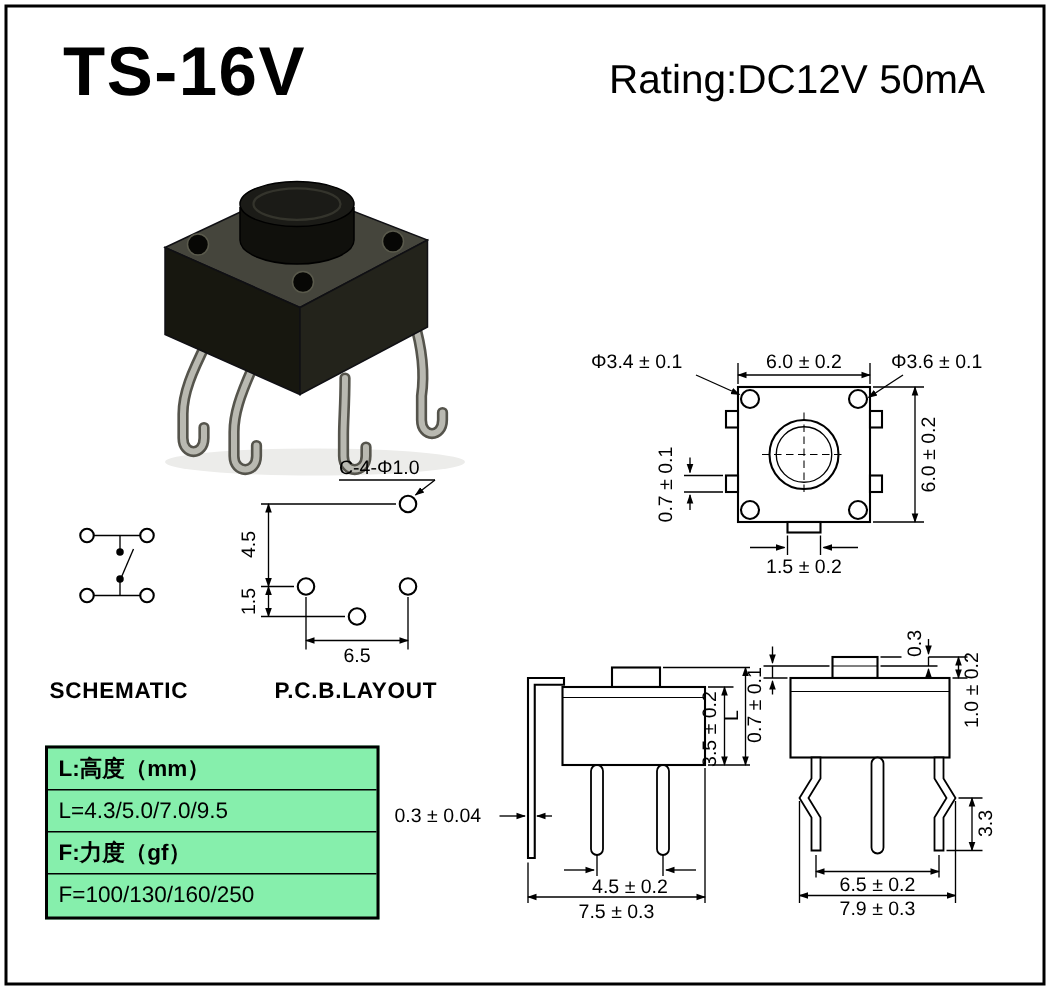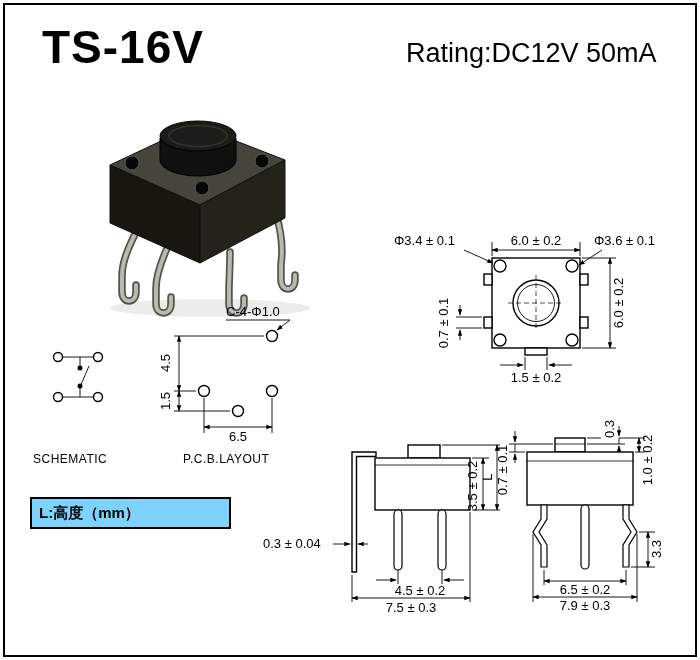--- a/index.html
+++ b/index.html
@@ -2,26 +2,26 @@
 <html><head>
 <meta charset="utf-8">
 <style>
   *{margin:0;padding:0;box-sizing:border-box}
   html,body{background:#fff}
   body{font-family:"Liberation Sans",sans-serif;color:#000}
   .page{position:relative;width:700px;height:660px;background:#fff;overflow:hidden}
   .frame{position:absolute;left:3px;top:3px;right:3px;bottom:3px;border:2px solid #000;pointer-events:none}
   .title{position:absolute;left:42px;top:20px;font-size:46px;font-weight:bold;letter-spacing:1px}
   .rating{position:absolute;left:406px;top:38px;font-size:27px}
-  .lbl{position:absolute;font-size:12px;font-weight:normal;letter-spacing:.5px}
+  .lbl{position:absolute;font-size:15px;font-weight:bold;letter-spacing:.5px}
   svg{position:absolute;overflow:visible}
   svg text{font-family:"Liberation Sans",sans-serif;font-size:13px;fill:#000}
   .o{fill:#fff;stroke:#000;stroke-width:1.4}
   .d{stroke:#000;stroke-width:.9;fill:none}
-  .spec-table{position:absolute;left:30px;top:497px;width:201px;border:2px solid #000;background:#7dd3fc}
+  .spec-table{position:absolute;left:30px;top:497px;width:223px;border:2px solid #000;background:#86efac}
   .spec-table .row{height:28px;line-height:28px;padding-left:7px;font-size:15px;border-bottom:1px solid #000;white-space:nowrap;overflow:hidden}
   .spec-table .row:last-child{border-bottom:none}
   .spec-table .row.hd{font-weight:bold}
 </style>
 </head>
 <body>
 
 <div class="page">
   <div class="frame"></div>
 
@@ -218,14 +218,17 @@
     <text x="12" y="57" text-anchor="middle" transform="rotate(-90 12 57)">0.7 ± 0.1</text>
     <text x="119" y="16" text-anchor="middle" transform="rotate(-90 119 16)">0.3</text>
     <text x="157" y="47" text-anchor="middle" transform="rotate(-90 157 47)">1.0 ± 0.2</text>
     <text x="166" y="136" text-anchor="middle" transform="rotate(-90 166 136)">3.3</text>
     <text x="90" y="181" text-anchor="middle">6.5 ± 0.2</text>
     <text x="90" y="197" text-anchor="middle">7.9 ± 0.3</text>
   </svg>
 
   <div class="spec-table">
     <div class="row hd">L:高度（mm）</div>
+    <div class="row">L=4.3/5.0/7.0/9.5</div>
+    <div class="row hd">F:力度（gf）</div>
+    <div class="row">F=100/130/160/250</div>
   </div>
 </div>
 
 </body></html>

